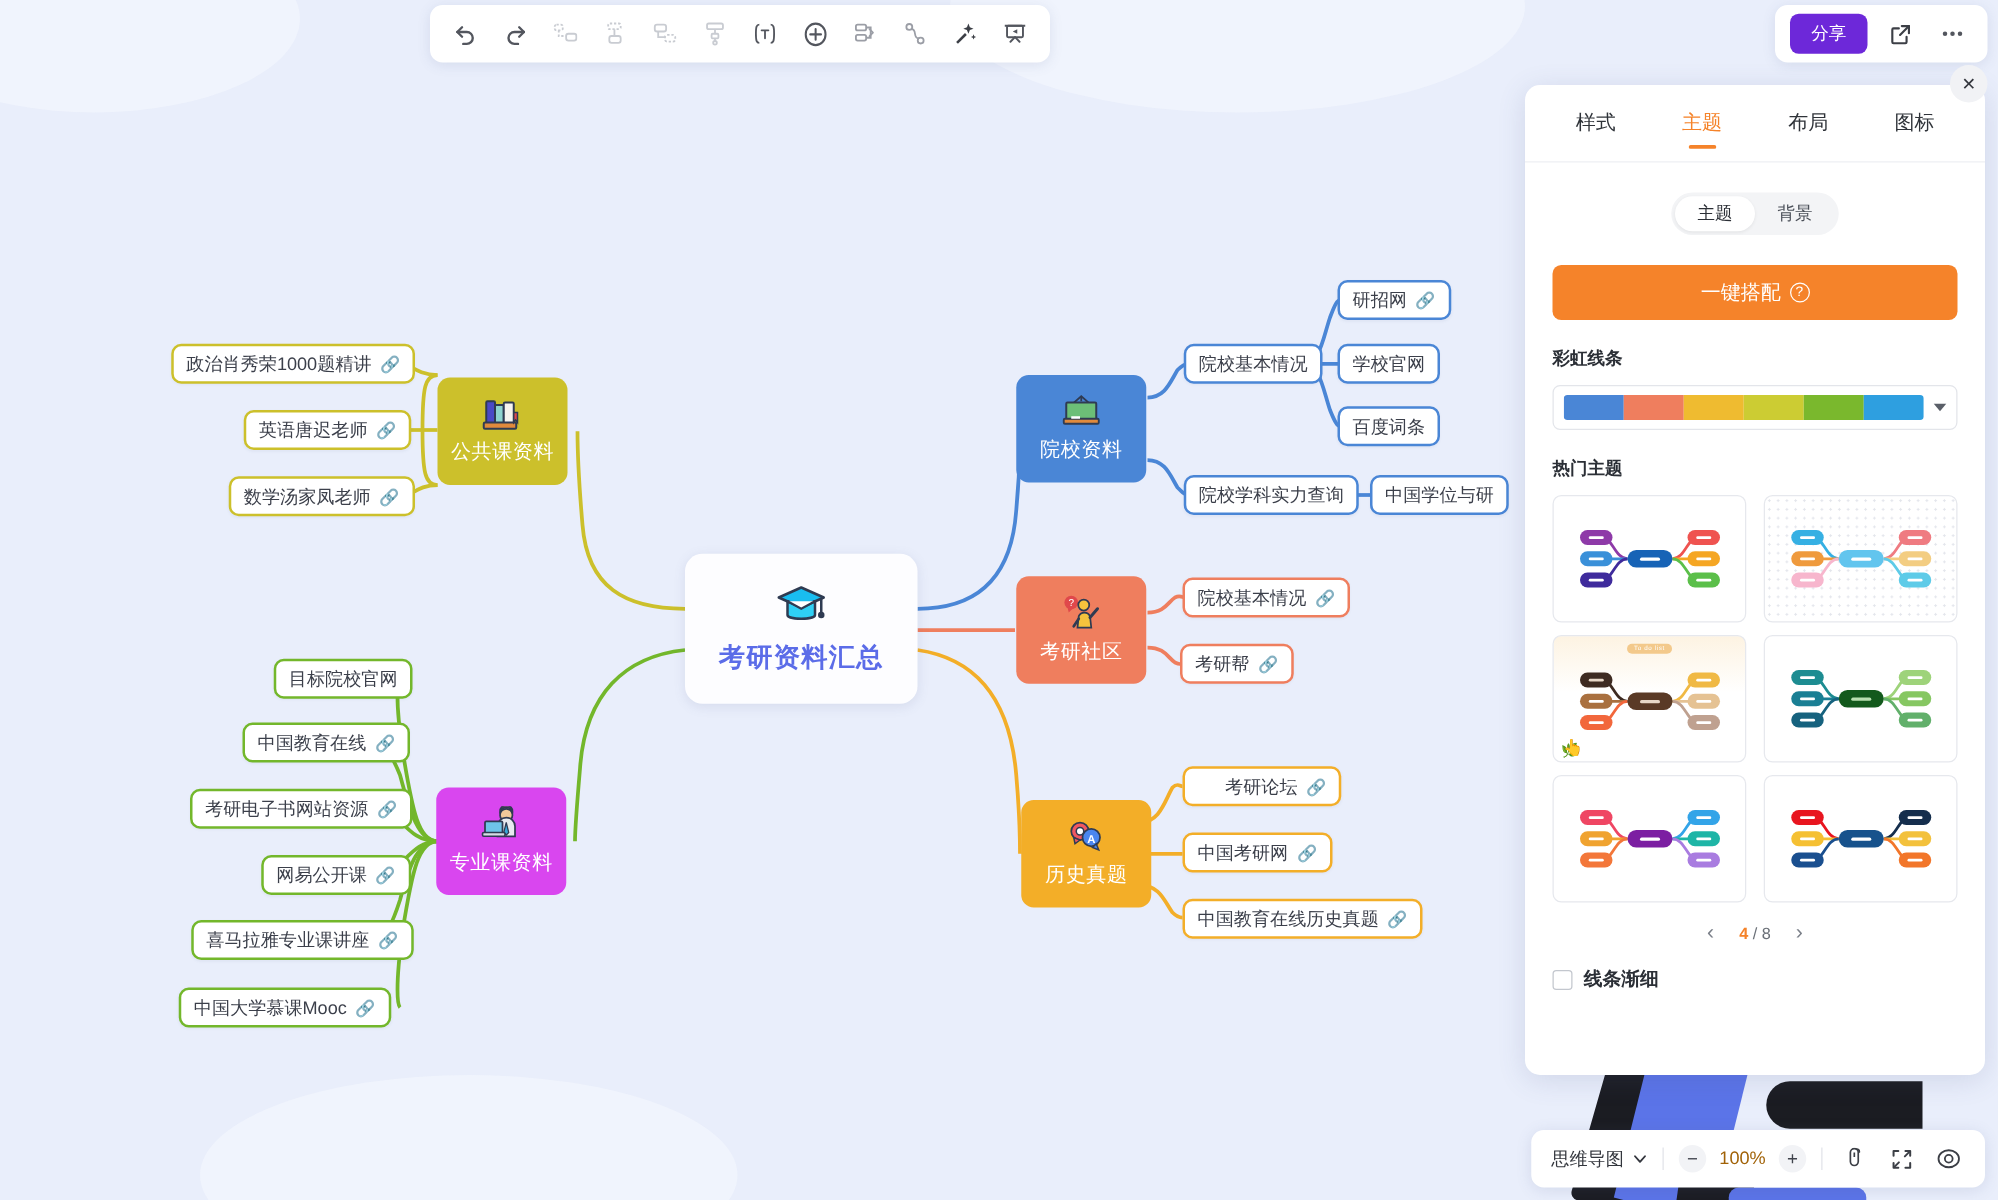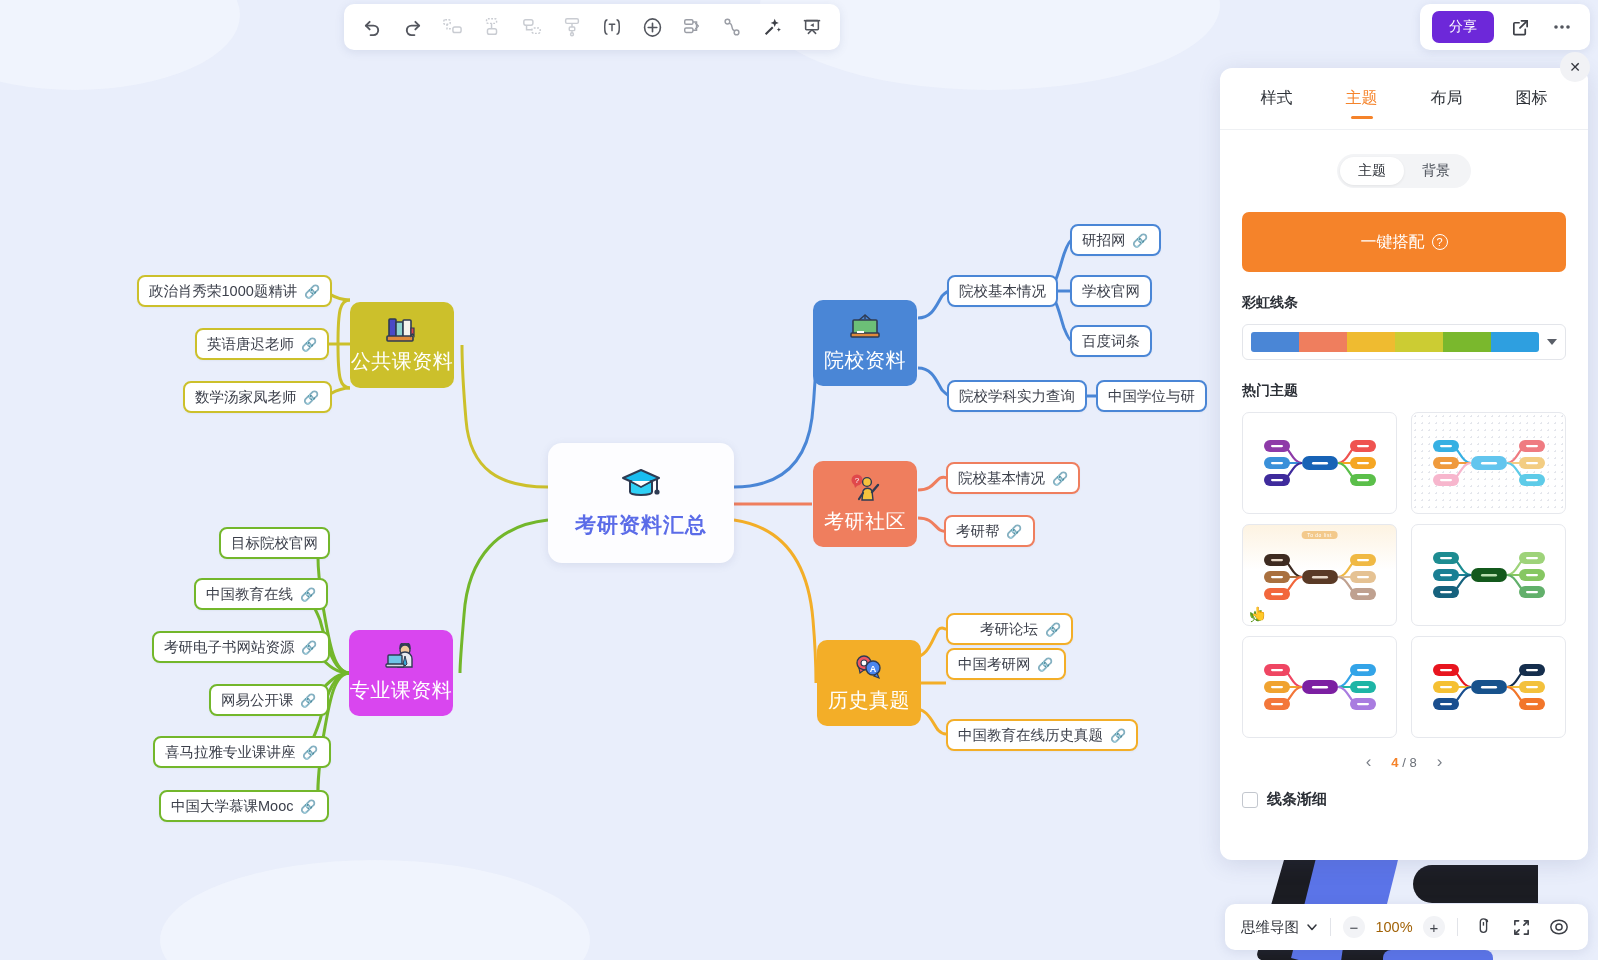--- a/index.html
+++ b/index.html
@@ -130,21 +130,21 @@
 
   
   .node-l1 {
     width: 104px; height: 86px;
     border-radius: 10px;
     flex-direction: column; justify-content: center;
     gap: 2px;
     color: #fff;
     cursor: pointer;
   }
-  .node-l1 .label { font-size: 20px; letter-spacing: .5px; }
+  .node-l1 .label { font-size: 16px; letter-spacing: .5px; }
 
   
   .leaf {
     background: #fff;
     border: 2px solid #ccc;
     border-radius: 8px;
     padding: 6px 10px;
     height: 32px;
     color: #3b3f4a;
     font-size: 14.5px;
@@ -205,21 +205,21 @@
   .seg {
     flex: 1; height: 100%;
     display: flex; align-items: center; justify-content: center;
     font-size: 14px; color: #4a4f58; border-radius: 15px;
     cursor: pointer;
   }
   .seg.active { background: #fff; color: #2b2f36; box-shadow: 0 1px 3px rgba(0,0,0,.07); }
 
   .btn-primary {
     margin-top: 24px;
-    width: 100%; height: 60px;
+    width: 100%; height: 44px;
     background: #f5832a; color: #fff;
     border: none; border-radius: 7px;
     font-size: 16px; cursor: pointer;
     display: flex; align-items: center; justify-content: center;
     gap: 7px; font-family: inherit;
   }
   .btn-primary .q {
     display: inline-flex; align-items: center; justify-content: center;
     width: 16px; height: 16px; border: 1.4px solid #fff; border-radius: 50%;
     font-size: 11px;
@@ -428,21 +428,21 @@
       <span class="link">🔗</span>
     </div>
     <div class="node leaf" style="left:209px;top:684px;border-color:#73b72b;">
       <span>网易公开课</span>
       <span class="link">🔗</span>
     </div>
     <div class="node leaf" style="left:153px;top:736px;border-color:#73b72b;">
       <span>喜马拉雅专业课讲座</span>
       <span class="link">🔗</span>
     </div>
-    <div class="node leaf" style="left:159px;top:790px;border-color:#73b72b;">
+    <div class="node leaf" style="left:143px;top:790px;border-color:#73b72b;">
       <span>中国大学慕课Mooc</span>
       <span class="link">🔗</span>
     </div>
 
     <div class="node node-l1" style="left:813px;top:300px;background:#4a86d6;">
       <span class="icon-emoji">
         <svg width="34" height="28" viewBox="0 0 34 28">
           <path d="M17 2 L17 6" stroke="#2f3b52" stroke-width="1.4"></path>
           <path d="M17 2 L10 8 L24 8 Z" fill="none" stroke="#2f3b52" stroke-width="1.4"></path>
           <rect x="5" y="7" width="24" height="15" fill="#6cbf77" stroke="#2f3b52" stroke-width="1.6" rx="1"></rect>
@@ -505,21 +505,21 @@
           <path d="M25 20 l2 5 -5 -2 z" fill="#4a86ef" stroke="#2f3b52" stroke-width="1.2"></path>
           <text x="21" y="19" font-size="9" fill="#fff" text-anchor="middle" font-family="sans-serif" font-weight="bold">A</text>
         </svg>
       </span>
       <span class="label">历史真题</span>
     </div>
     <div class="node leaf" style="left:946px;top:613px;border-color:#f3ae28;padding-left:32px;">
       <span>考研论坛</span>
       <span class="link">🔗</span>
     </div>
-    <div class="node leaf" style="left:946px;top:648px;border-color:#f3ae28;">
+    <div class="node leaf" style="left:946px;top:666px;border-color:#f3ae28;">
       <span>中国考研网</span>
       <span class="link">🔗</span>
     </div>
     <div class="node leaf" style="left:946px;top:719px;border-color:#f3ae28;">
       <span>中国教育在线历史真题</span>
       <span class="link">🔗</span>
     </div>
   </div>
 
   <div class="toolbar">

